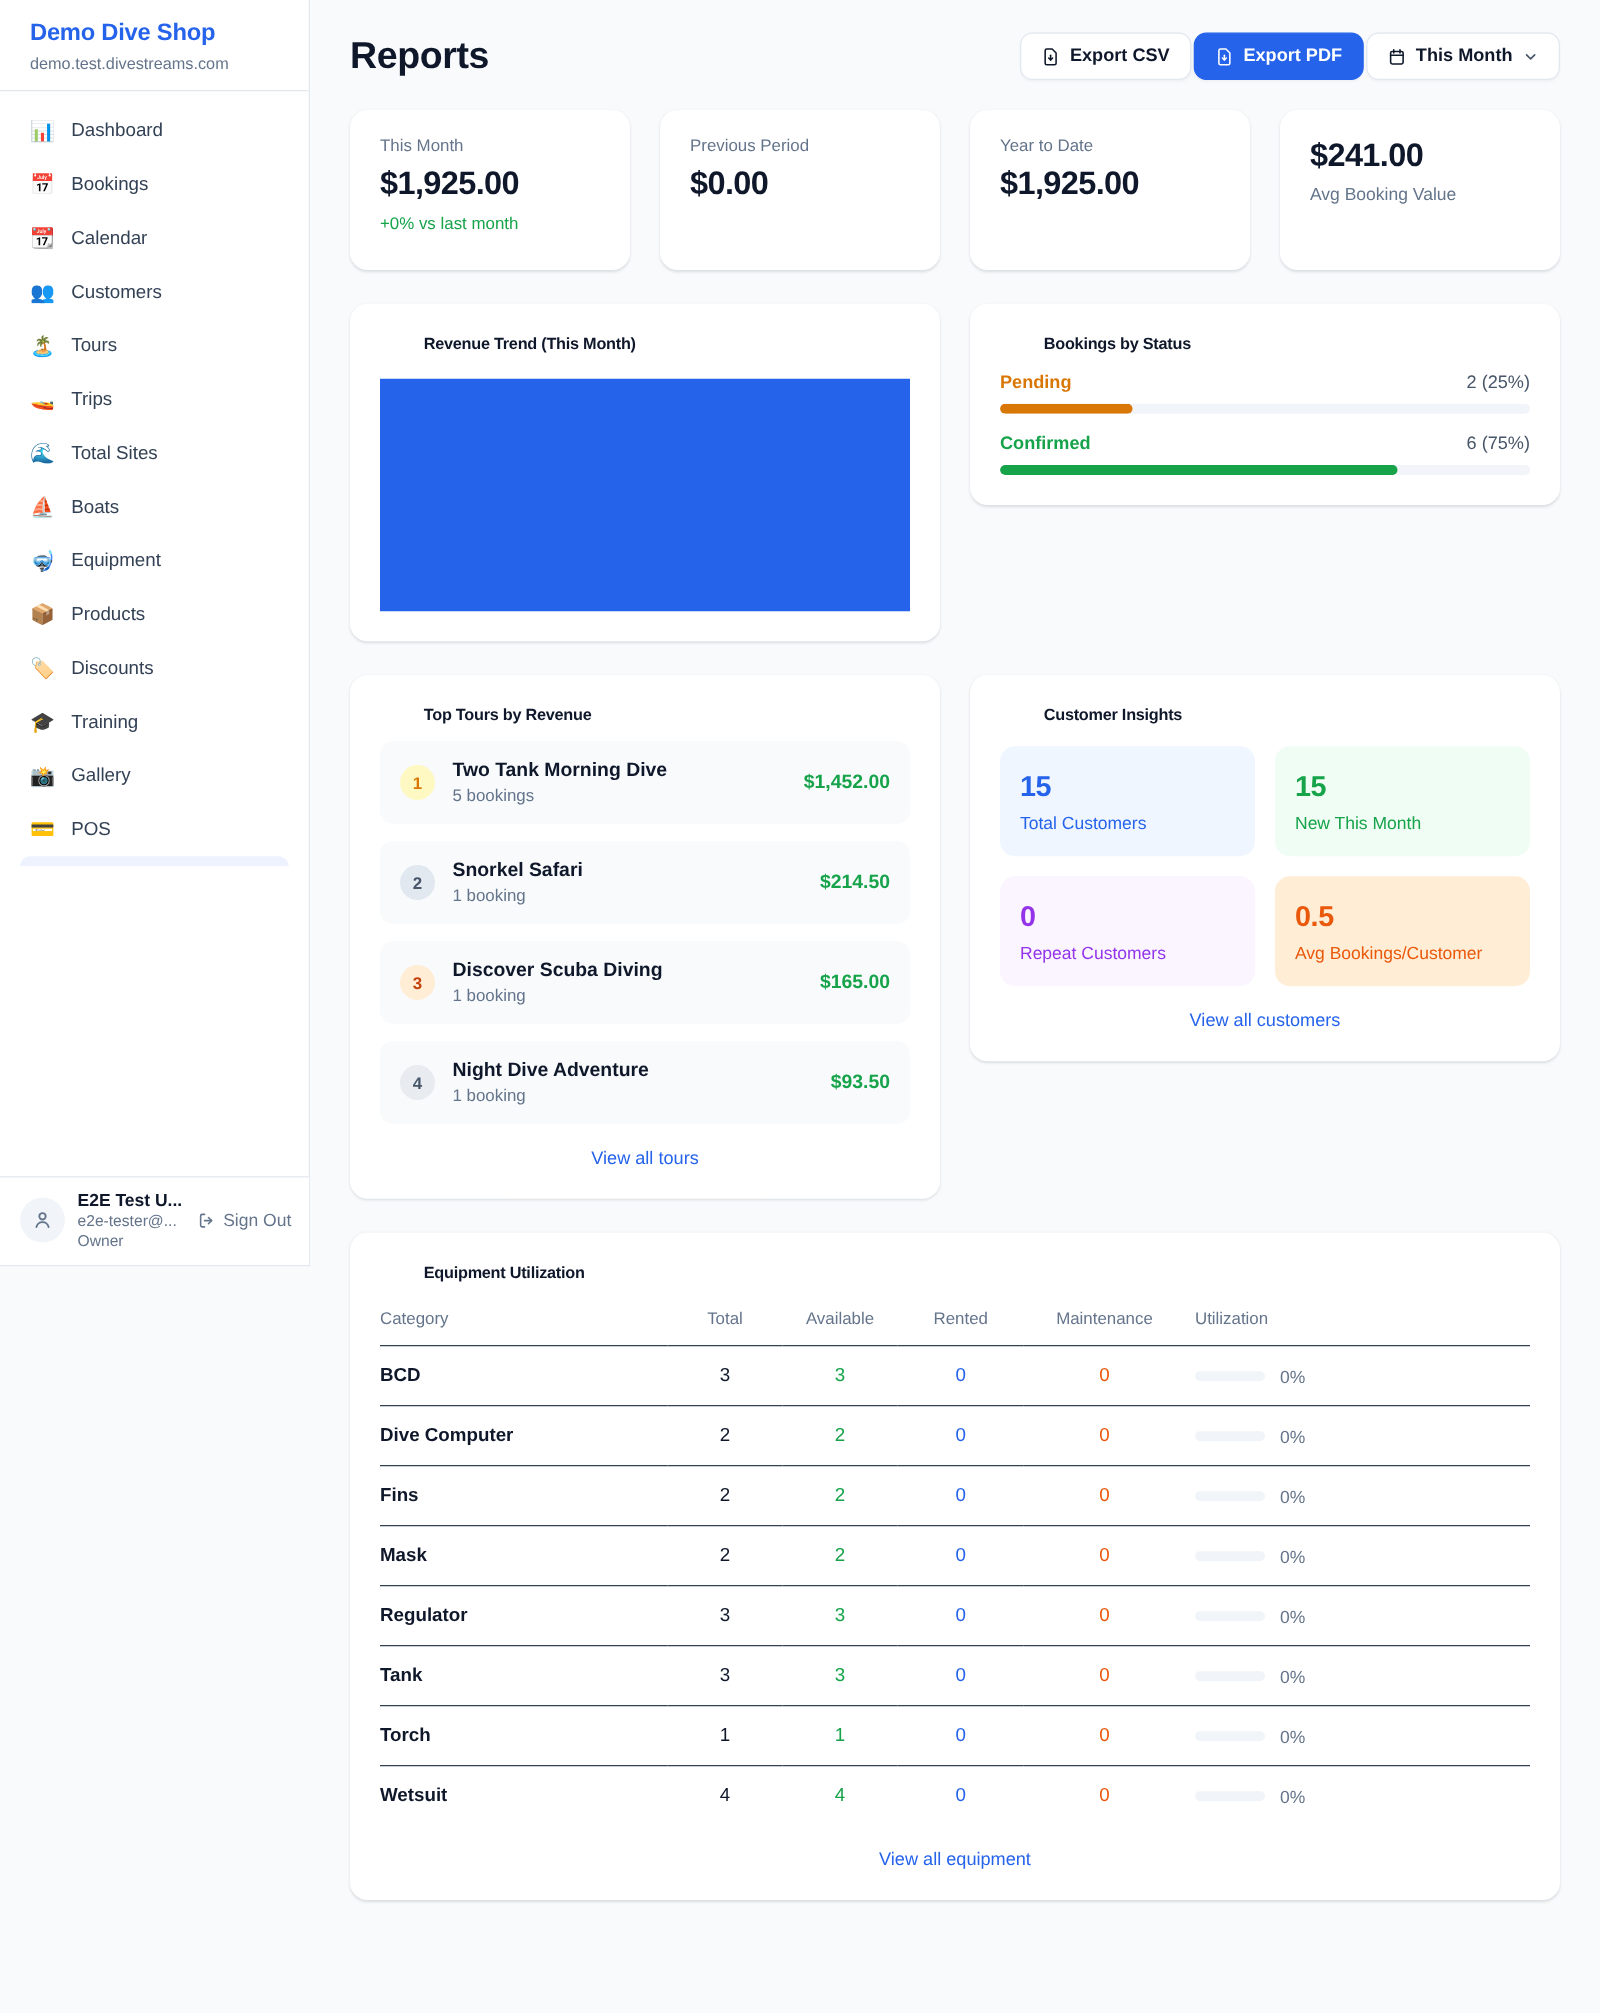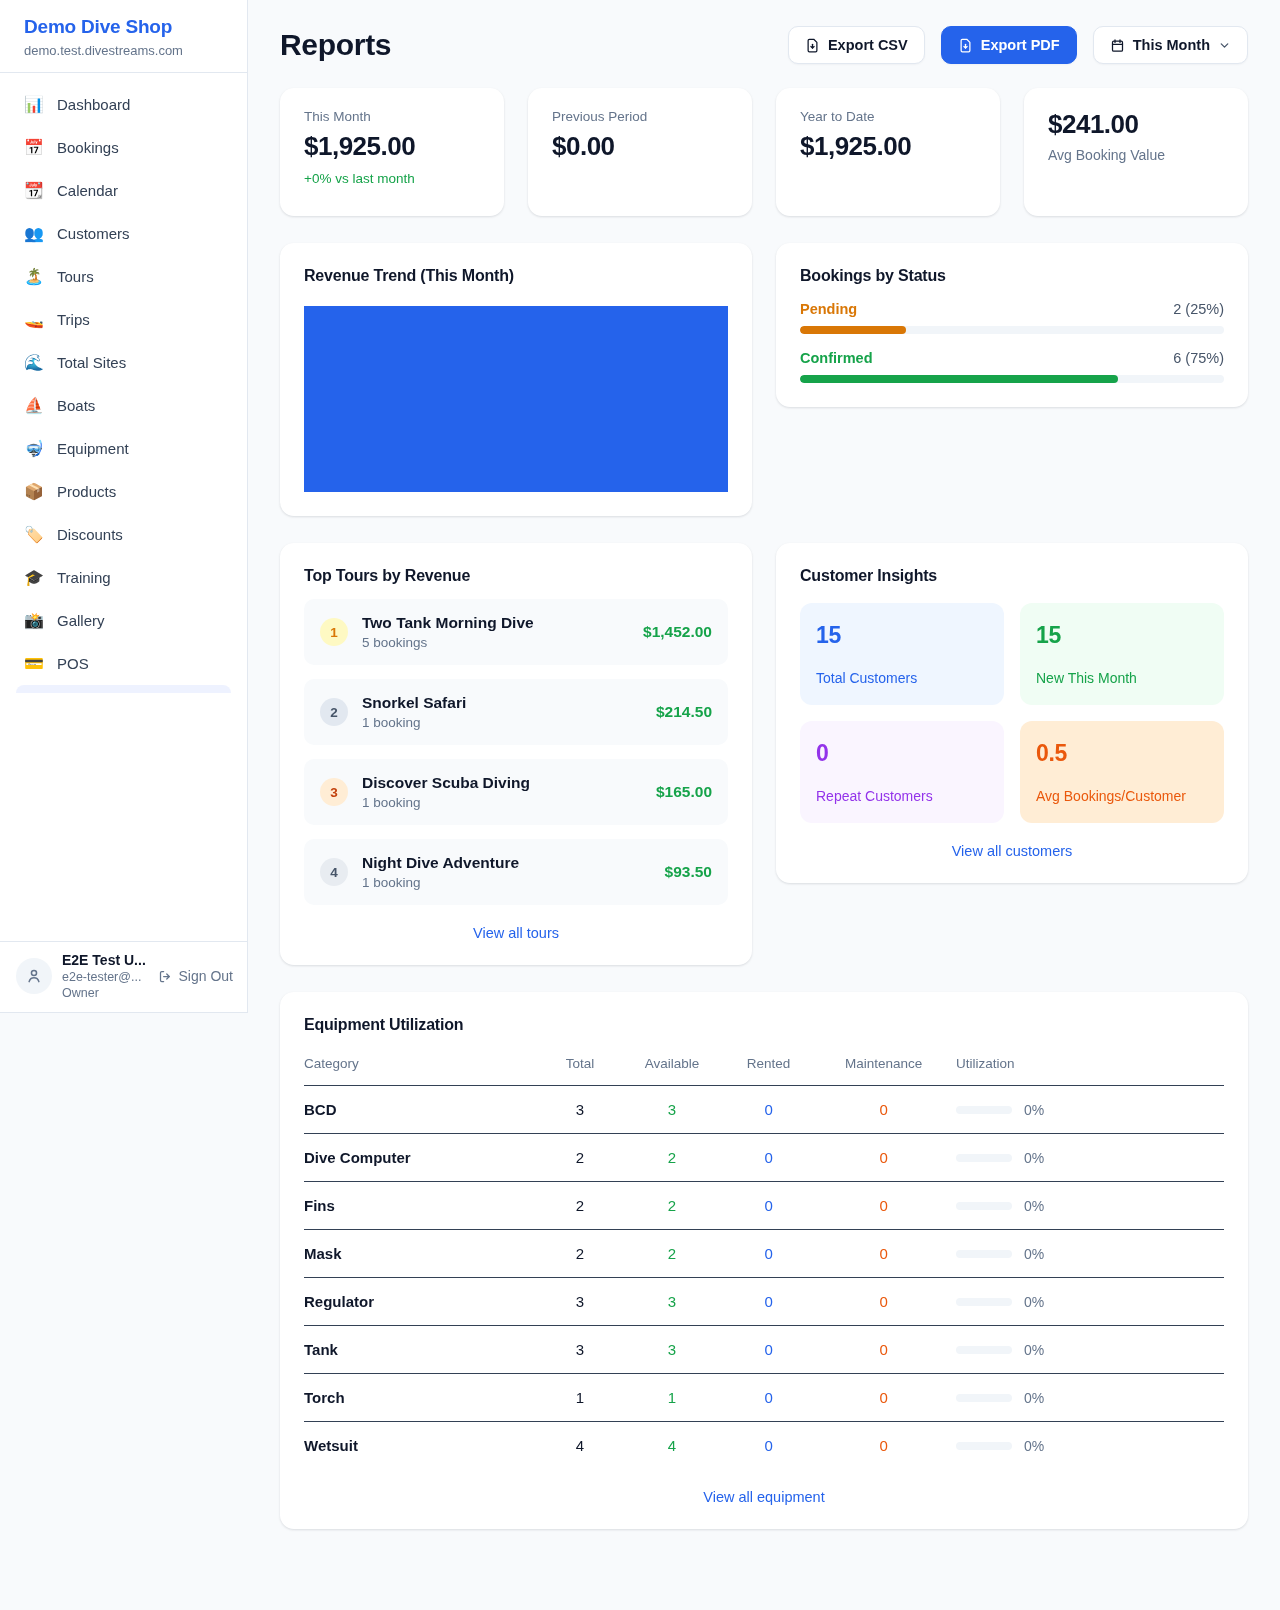--- a/index.html
+++ b/index.html
@@ -47,21 +47,21 @@
   .user-meta { flex:1 1 auto; min-width:0; }
   .user-name { font-size:14px; font-weight:bold; color:#0f172a; }
   .user-email { font-size:12.5px; color:#64748b; margin-top:2px; }
   .user-role { font-size:12.5px; color:#64748b; margin-top:2px; }
   .signout { display:flex; align-items:center; gap:6px; color:#64748b; font-size:14px; cursor:pointer; white-space:nowrap; }
 
   
   .main { margin-left:248px; padding:26px 32px 32px; }
   .header-row { display:flex; justify-content:space-between; align-items:center; margin-bottom:24px; }
   .page-title { font-size:30px; font-weight:bold; letter-spacing:-.3px; }
-  .header-actions { display:flex; gap:16px;justify-content:space-between; }
+  .header-actions { display:flex; gap:2px;justify-content:space-between; }
   .btn {
     display:inline-flex; align-items:center; gap:8px;
     padding:10px 16px; border-radius:10px;
     border:1px solid #e2e8f0; background:#fff;
     font-size:14.5px; font-weight:bold; color:#0f172a; cursor:pointer;
     box-shadow:0 1px 2px rgba(15,23,42,.04);
   }
   .btn-primary { background:#2563eb; border-color:#2563eb; color:#fff; }
   .btn svg { display:block; }
 
@@ -74,21 +74,21 @@
   .stats-grid { display:grid; grid-template-columns:repeat(4,1fr); gap:24px; margin-bottom:27px; }
   .stat-card { padding:21px 24px; height:128px; }
   .stat-label { font-size:13.5px; color:#64748b; }
   .stat-value { font-size:26px; font-weight:bold; letter-spacing:-.5px; margin-top:7px; color:#0f172a; }
   .stat-delta { font-size:13.5px; color:#16a34a; margin-top:9px; }
   .stat-card.value-first .stat-value { margin-top:0; }
   .stat-card.value-first .stat-label { margin-top:7px; font-size:14px; }
 
   .grid-2 { display:grid; grid-template-columns:1fr 1fr; gap:24px; align-items:start; margin-bottom:27px; }
   .panel { padding:24px; }
-  .panel-title { font-size:16px; font-weight:bold; letter-spacing:-.2px; }
+  .panel-title { font-size:13px; font-weight:bold; letter-spacing:-.2px;margin-left:35px; }
 
   
   .chart-block { margin-top:21px; height:186px; background:#2563eb; }
 
   
   .status-row { margin-top:16px; }
   .status-head { display:flex; justify-content:space-between; align-items:flex-start; margin-bottom:9px; }
   .status-label { font-size:14.5px; font-weight:bold; }
   .status-value { font-size:14.5px; color:#475569;margin-left:41px; }
   .bar-track { height:8px; border-radius:4px; background:#f1f5f9; overflow:hidden; }
@@ -112,21 +112,21 @@
   .tour-info { flex:1 1 auto; }
   .tour-name { font-size:15.5px; font-weight:bold; color:#0f172a; }
   .tour-bookings { font-size:13.5px; color:#64748b; margin-top:3px; }
   .tour-revenue { font-size:15.5px; font-weight:bold; color:#16a34a; }
   .view-link { display:block; text-align:center; color:#2563eb; font-size:14.5px; margin-top:20px; cursor:pointer; text-decoration:none; }
 
   
   .tile-grid { display:grid; grid-template-columns:1fr 1fr; gap:16px; margin-top:18px; }
   .tile { border-radius:12px; padding:19px 16px; }
   .tile-value { font-size:23px; font-weight:bold; letter-spacing:-.3px; }
-  .tile-label { font-size:14px; font-weight:500; margin-top:21px; }
+  .tile-label { font-size:14px; font-weight:500; margin-top:7px; }
 
   
   .eq-card { padding:24px; }
   .eq-table { width:100%; border-collapse:collapse; margin-top:10px; }
   .eq-table th {
     font-size:13.5px; color:#64748b; font-weight:normal;
     text-align:center; padding:12px 8px 14px; border-bottom:1px solid #334155;
   }
   .eq-table th.col-cat, .eq-table th.col-util { text-align:left; }
   .eq-table th.col-cat { padding-left:0; }

